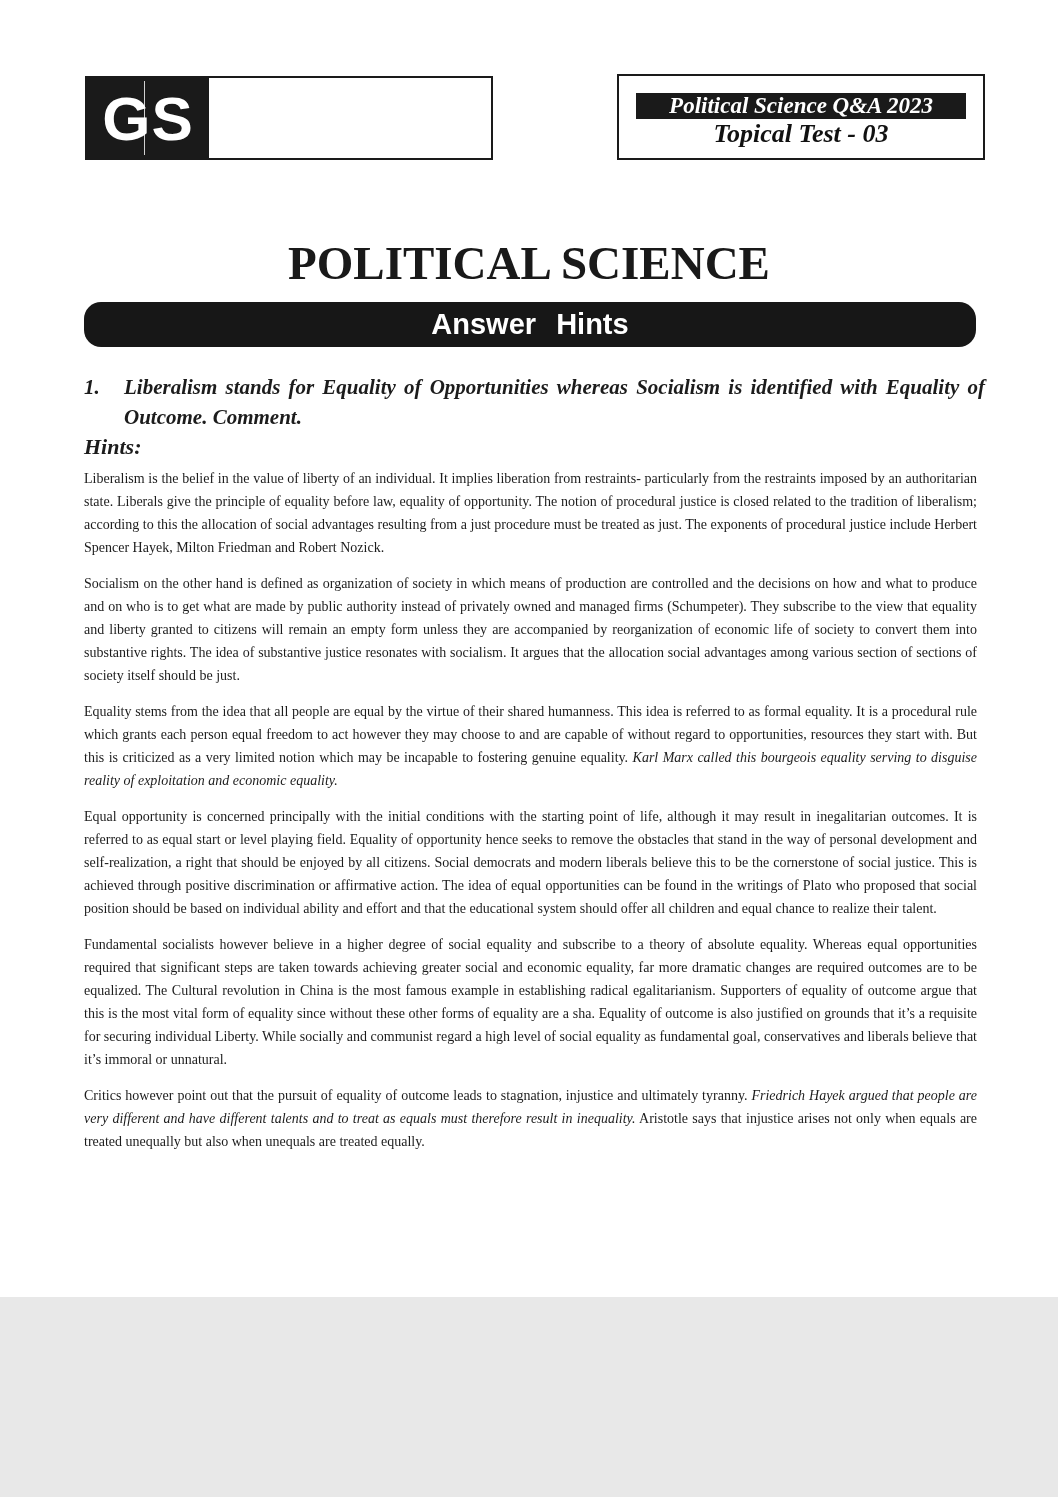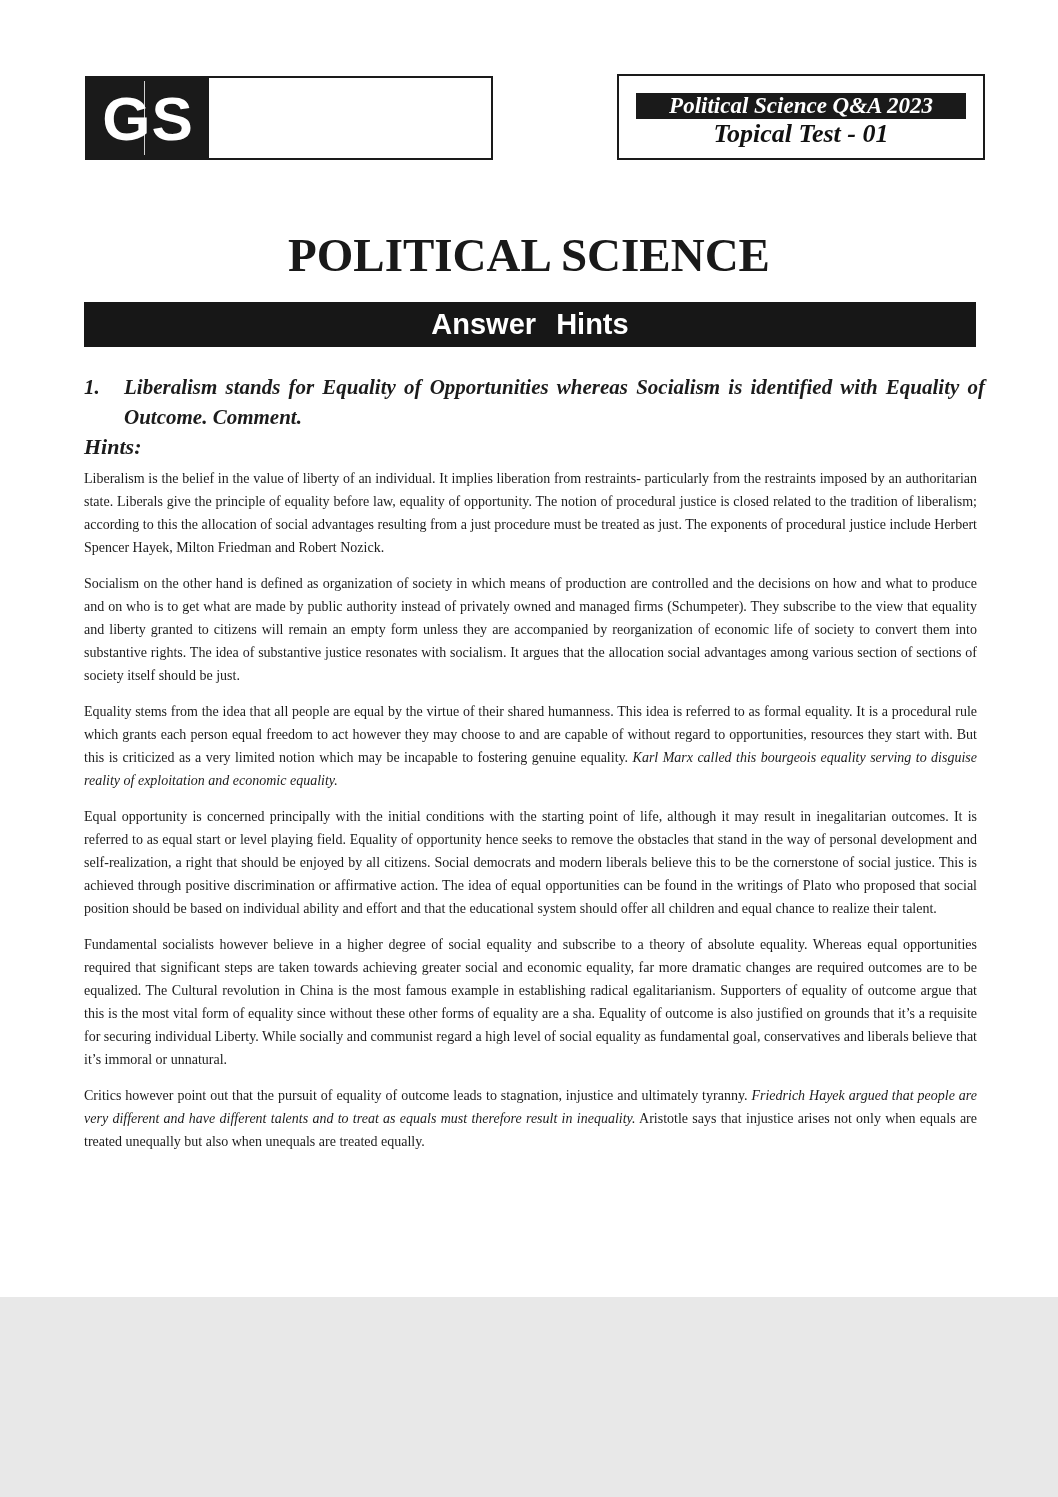--- a/index.html
+++ b/index.html
@@ -84,21 +84,21 @@
     justify-content: center;
     font-style: italic;
     font-weight: 700;
     font-size: 26px;
     color: #111111;
   }
 
   
   .doc-title {
     position: absolute;
-    left: 0; top: 228px;
+    left: 0; top: 236px;
     width: 100%;
     margin: 0;
     text-align: center;
     font-weight: 700;
     font-size: 47px;
     letter-spacing: 0;
     color: #191919;
   }
   .banner {
     position: absolute;
@@ -106,20 +106,21 @@
     width: 892px; height: 45px;
     background: #171717;
     color: #ffffff;
     display: flex;
     align-items: center;
     justify-content: center;
     font-family: "Liberation Sans", sans-serif;
     font-weight: 700;
     font-size: 29px;
     word-spacing: 12px;
+    border-radius: 17px;
   }
 
   
   .question {
     position: absolute;
     left: 84px; top: 372px;
     width: 901px;
   }
   .q-num {
     position: absolute;
@@ -170,21 +171,21 @@
   <header>
     <div class="logo">
       <div class="logo-gs">
         <span>GS</span>
         <span class="logo-divider"></span>
       </div>
     </div>
 
     <div class="badge">
       <div class="badge-top">Political Science Q&amp;A 2023</div>
-      <div class="badge-bottom">Topical Test - 01</div>
+      <div class="badge-bottom">Topical Test - 03</div>
     </div>
   </header>
 
   <h1 class="doc-title">POLITICAL SCIENCE</h1>
 
   <div class="banner">
     <span>Answer Hints</span>
   </div>
 
   <section class="question">

